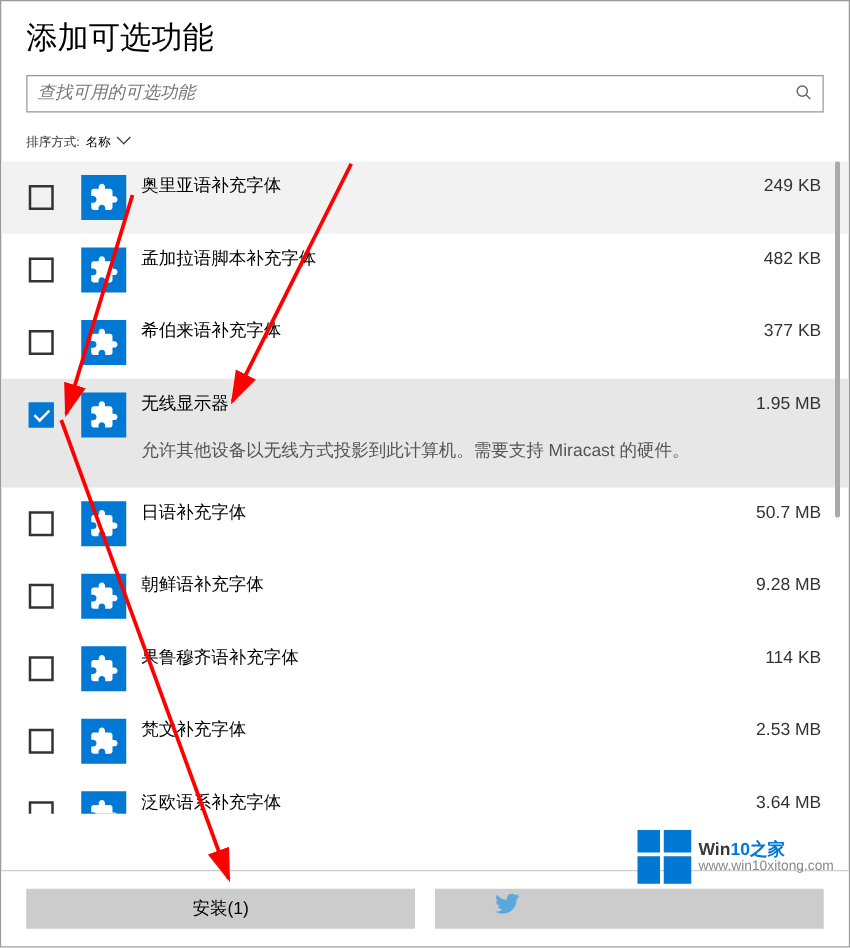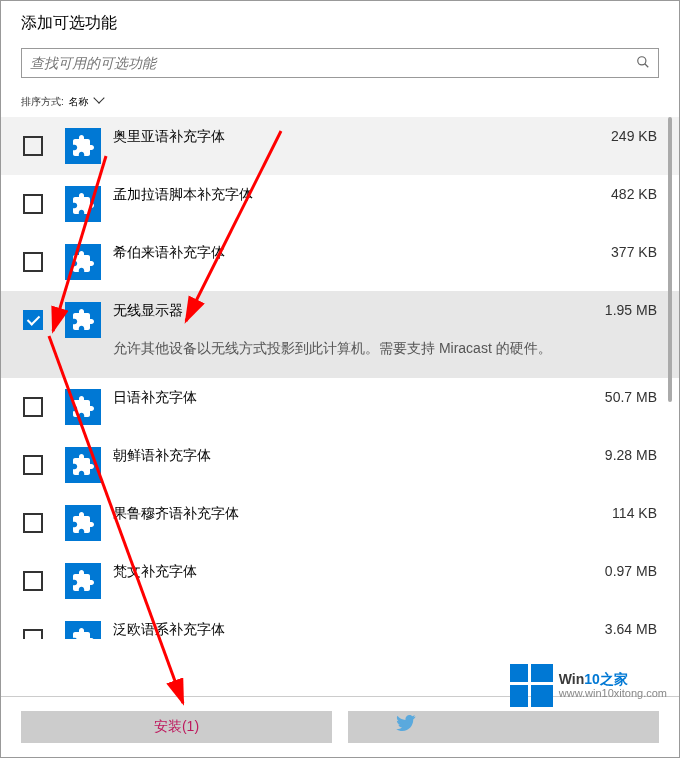--- a/index.html
+++ b/index.html
@@ -8,21 +8,21 @@
       font-size: 14px;
       color: #000;
       width: 680px;
       height: 758px;
       border: 1px solid #999;
       overflow: hidden;
       position: relative;
       background: #fff;
     }
     .page-title {
-      font-size: 16px;
+      font-size: 25px;
       font-weight: normal;
       padding: 12px 20px 14px 20px;
     }
     .search-wrap {
       padding: 0 20px 10px 20px;
     }
     .search-box {
       width: 100%;
       height: 30px;
       border: 1px solid #999;
@@ -31,20 +31,21 @@
       padding: 0 8px;
     }
     .search-input {
       flex: 1;
       border: none;
       outline: none;
       font-size: 14px;
       color: #666;
       font-style: italic;
       background: transparent;
+      font-family: Liberation Mono, monospace;
     }
     .search-icon {
       color: #666;
       font-size: 14px;
     }
     .sort-row {
       padding: 6px 20px 8px 20px;
       font-size: 10px;
     }
     .sort-label { color: #333; }
@@ -156,21 +157,21 @@
       display: flex;
       gap: 16px;
       background: #fff;
     }
     .btn {
       flex: 1;
       height: 32px;
       background: #ccc;
       border: none;
       font-size: 14px;
-      color: #be185d;
+      color: #000000;
       cursor: pointer;
     }
     
     .arrow {
       position: absolute;
       pointer-events: none;
       z-index: 50;
     }
     .watermark {
       position: absolute;
@@ -316,21 +317,21 @@
     <div class="item ">
       <div class="checkbox"></div>
       <div class="puzzle-icon">
         <svg viewBox="0 0 24 24">
           <path d="M20.5 11H19V7c0-1.1-.9-2-2-2h-4V3.5C13 2.1 11.9 1 10.5 1S8 2.1 8 3.5V5H4c-1.1 0-2 .9-2 2v3.8h1.5c1.5 0 2.7 1.2 2.7 2.7S5 16.2 3.5 16.2H2V20c0 1.1.9 2 2 2h3.8v-1.5c0-1.5 1.2-2.7 2.7-2.7s2.7 1.2 2.7 2.7V22H17c1.1 0 2-.9 2-2v-4h1.5c1.4 0 2.5-1.1 2.5-2.5S21.9 11 20.5 11z"></path>
         </svg>
       </div>
       <div class="item-body">
         <div class="item-title">梵文补充字体</div>
       </div>
-      <div class="item-size">0.97 MB</div>
+      <div class="item-size">2.53 MB</div>
     </div>
     <div class="item ">
       <div class="checkbox"></div>
       <div class="puzzle-icon">
         <svg viewBox="0 0 24 24">
           <path d="M20.5 11H19V7c0-1.1-.9-2-2-2h-4V3.5C13 2.1 11.9 1 10.5 1S8 2.1 8 3.5V5H4c-1.1 0-2 .9-2 2v3.8h1.5c1.5 0 2.7 1.2 2.7 2.7S5 16.2 3.5 16.2H2V20c0 1.1.9 2 2 2h3.8v-1.5c0-1.5 1.2-2.7 2.7-2.7s2.7 1.2 2.7 2.7V22H17c1.1 0 2-.9 2-2v-4h1.5c1.4 0 2.5-1.1 2.5-2.5S21.9 11 20.5 11z"></path>
         </svg>
       </div>
       <div class="item-body">
         <div class="item-title">泛欧语系补充字体</div>

